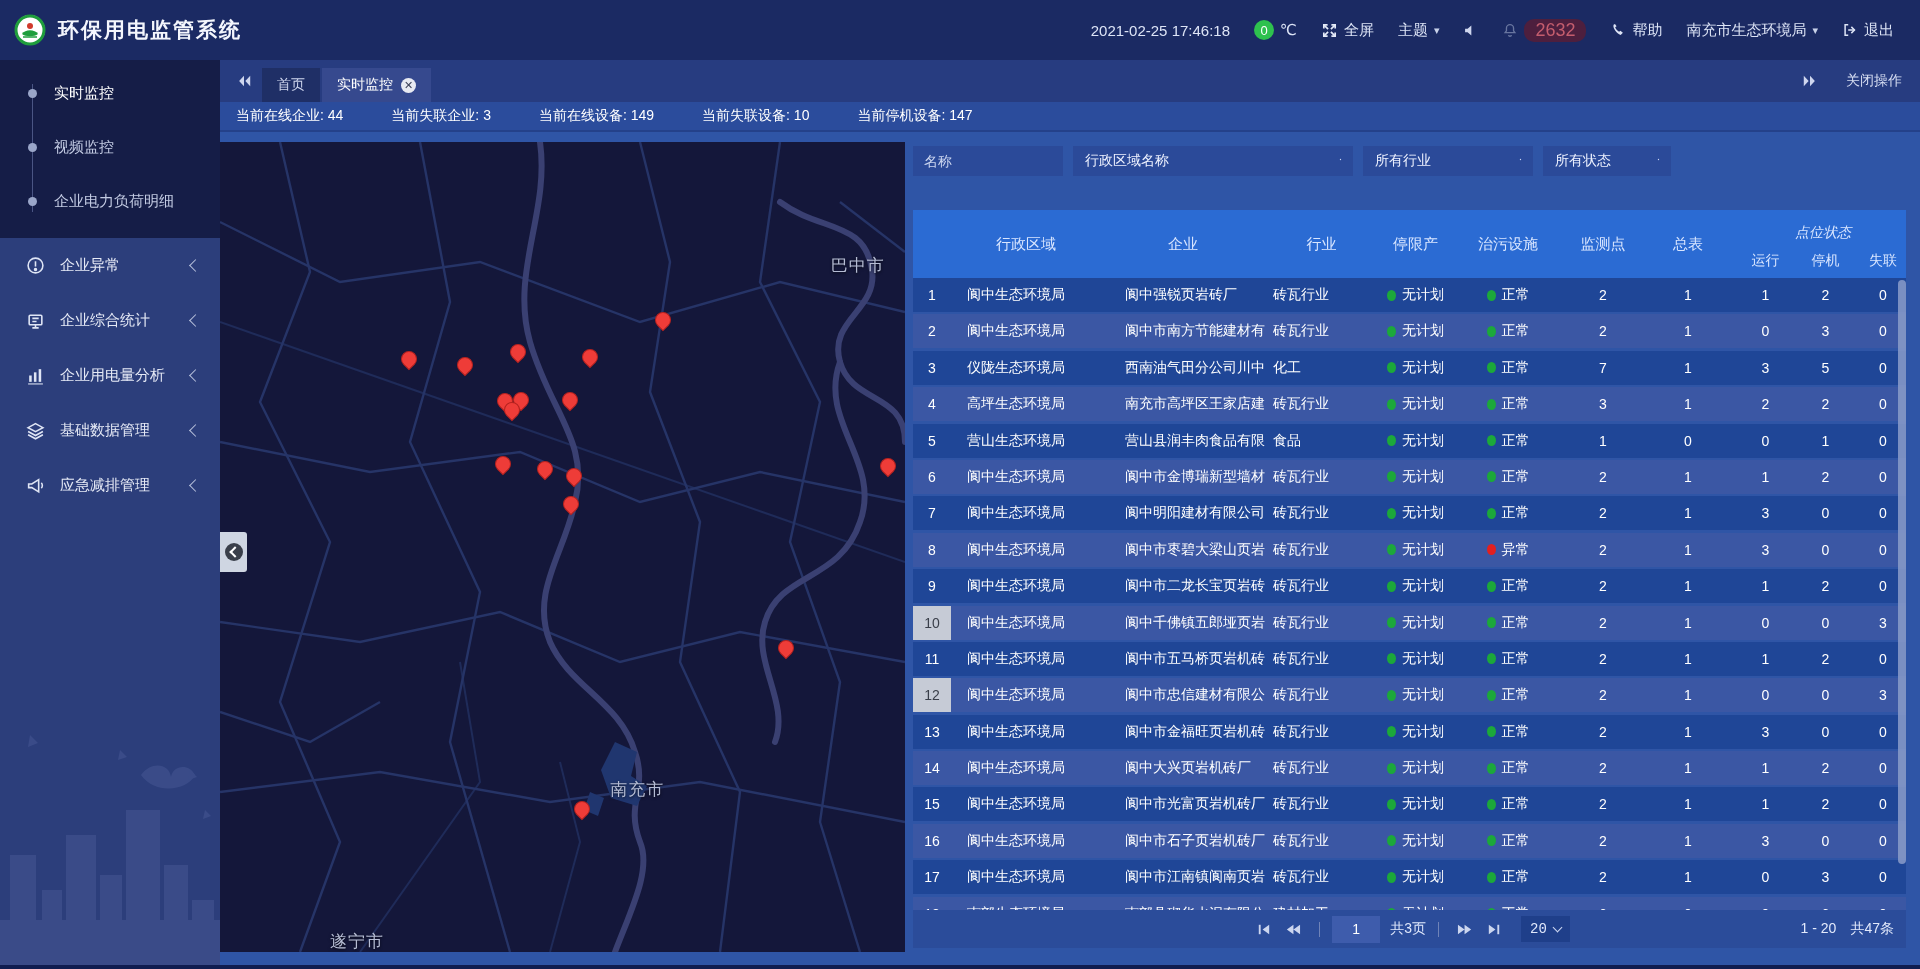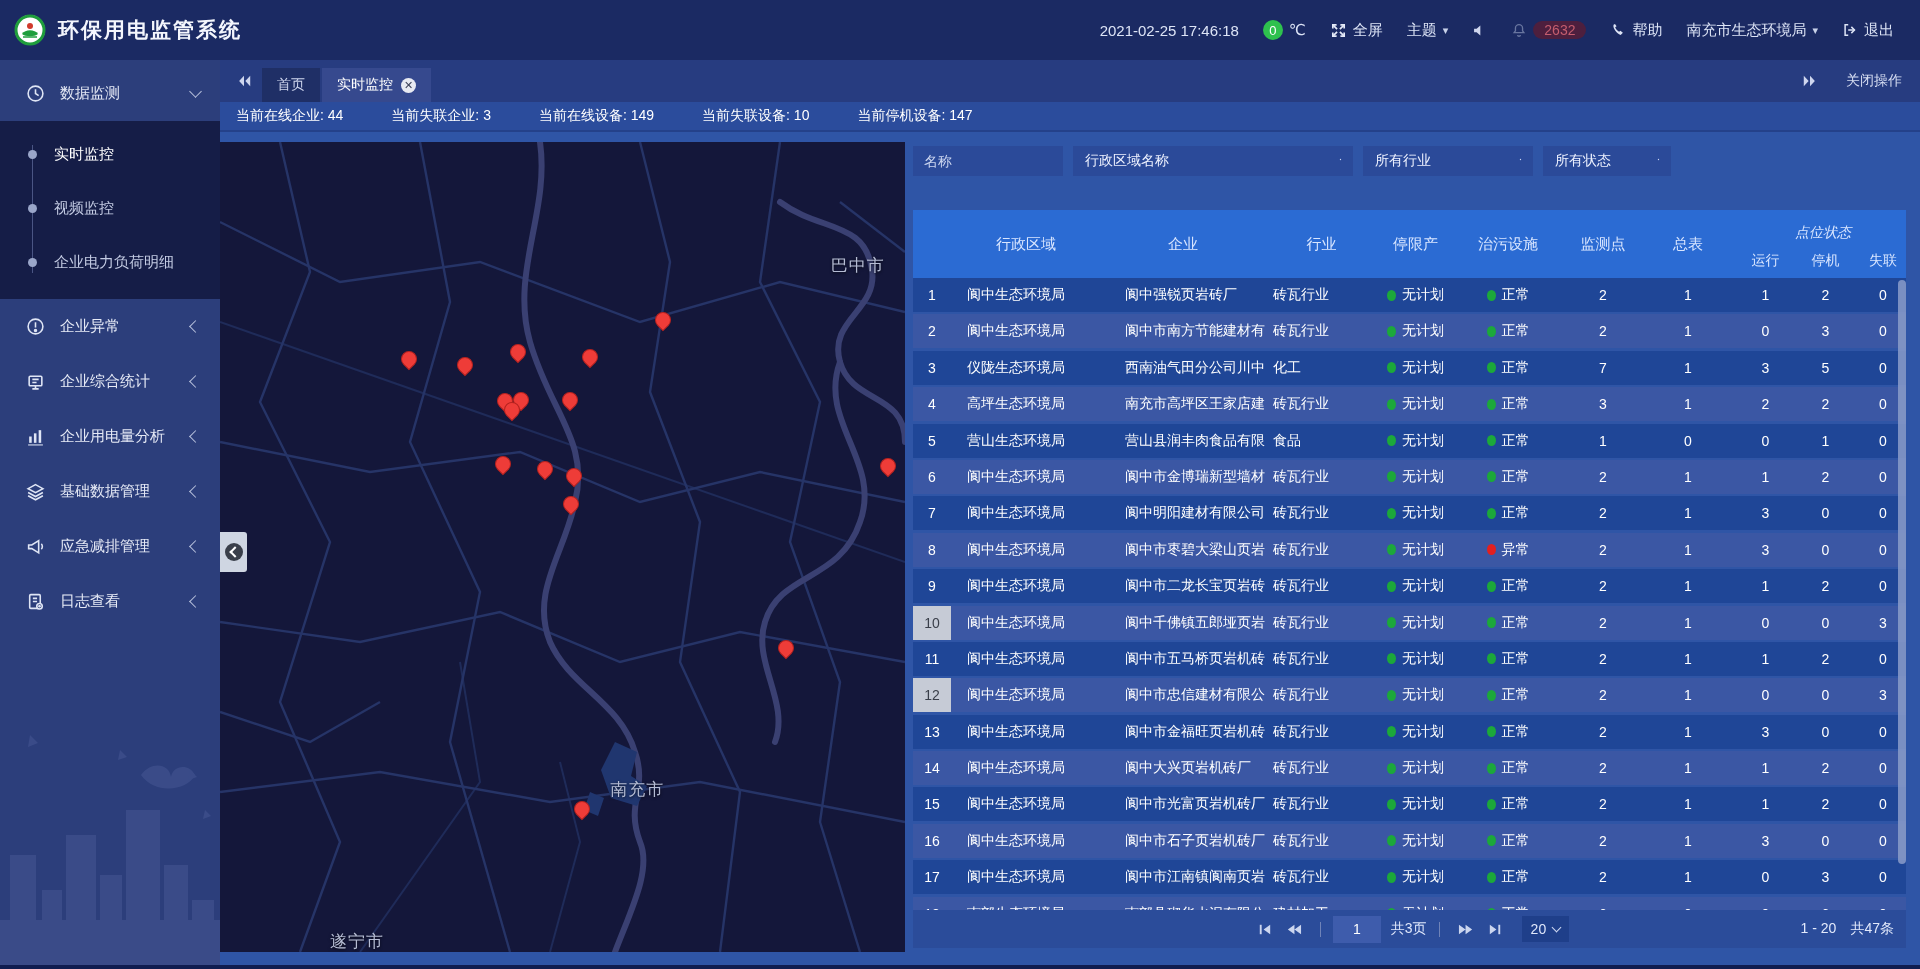--- a/index.html
+++ b/index.html
@@ -7,21 +7,21 @@
     -webkit-font-smoothing:antialiased;}
   
   .topbar{height:60px;background:#1b2a63;display:flex;align-items:center;color:#fff;}
   .logo{width:32px;height:32px;margin-left:14px;flex-shrink:0;}
   .app-title{font-size:21px;font-weight:bold;letter-spacing:2px;margin-left:12px;color:#f4f6fd;}
   .top-right{margin-left:auto;display:flex;align-items:center;gap:24px;padding-right:26px;
     font-size:15px;color:#dde4f6;}
   .top-item{display:flex;align-items:center;gap:6px;cursor:pointer;white-space:nowrap;}
   .temp-badge{width:20px;height:20px;border-radius:50%;background:#2ec14e;color:#fff;
     font-size:13px;display:flex;align-items:center;justify-content:center;}
-  .notif-pill{background:#4d1f3e;color:#c45d6e;border-radius:10px;padding:1px 11px;font-size:14px;}
+  .notif-pill{background:#4d1f3e;color:#c45d6e;border-radius:10px;padding:1px 11px;font-size:18px;}
   .bell{color:#68759f;}
   .tri-down{font-size:11px;color:#c9d2ea;}
   
   .layout{display:flex;height:905px;}
   
   .sidebar{width:220px;background:#2c3e7b;flex-shrink:0;position:relative;overflow:hidden;}
   .menu-group{height:55px;display:flex;align-items:center;padding:0 20px 0 26px;
     color:#e6eaf6;font-size:15px;cursor:pointer;}
   .menu-group:first-child{margin-top:6px;}
   .micon{width:20px;height:20px;margin-right:14px;color:#dfe5f5;flex-shrink:0;display:flex;align-items:center;}
@@ -94,21 +94,21 @@
   .dot{display:inline-block;width:9px;height:11px;border-radius:50%;margin-right:6px;flex-shrink:0;}
   .dot.g{background:#1ca83a;}.dot.r{background:#e31f1f;}
   
   .pagination{height:38px;background:#2b4c9a;display:flex;align-items:center;justify-content:center;
     position:relative;color:#dfe7fb;font-size:14px;}
   .pg-btn{display:flex;align-items:center;cursor:pointer;color:#ccd6ef;margin:0 6px;}
   .pg-div{width:1px;height:15px;background:#6f83b8;margin:0 12px;}
   .pg-input{width:44px;height:25px;background:#3e5cac;border:0;color:#fff;text-align:center;
     font-size:14px;margin-right:10px;outline:none;}
   .pg-size{display:flex;align-items:center;gap:7px;background:#1f3f8a;height:26px;padding:0 9px;
-    margin-left:12px;cursor:pointer;}
+    margin-left:12px;cursor:pointer;font-family:Liberation Mono, monospace;}
   .pg-size .chev-d{border-color:#cfd8f2;margin-top:-3px;width:6px;height:6px;}
   .pg-range{position:absolute;right:12px;display:flex;gap:14px;color:#e3eafc;}
   .bottom-strip{height:16px;background:#101d50;}
 </style>
 </head>
 <body>
 
 <header class="topbar">
   <svg class="logo" viewBox="0 0 32 32">
     <circle cx="16" cy="16" r="15" fill="#ffffff"></circle>
@@ -178,30 +178,20 @@
           <rect x="100" y="160" width="22" height="90"></rect>
         <rect x="126" y="95" width="34" height="155"></rect>
           <rect x="164" y="150" width="24" height="100"></rect>
         <rect x="192" y="185" width="22" height="65"></rect>
           <rect x="0" y="205" width="220" height="45"></rect>
         <path d="M141 60c10-14 28-12 30 2 2-12 18-14 24-2-8 16-40 20-54 0z"></path>
         <path d="M30 20l8 8-10 4zM120 35l7 7-9 3zM190 55l7 7-9 3zM205 95l6 6-8 3z"></path>
       </g>
     </svg>
     <nav id="menu">
-        <div class="menu-group">
-          <span class="micon">
-            <svg viewBox="0 0 18 18" fill="none" stroke="currentColor" stroke-width="1.5">
-              <circle cx="9" cy="9" r="7"></circle>
-              <path d="M9 5v4l3 2"></path>
-            </svg>
-          </span>
-          <span>数据监测</span>
-          <span class="chev chev-d"></span>
-        </div>
         <div class="submenu">
           <div class="subitem active">
             <span>实时监控</span>
           </div>
           <div class="subitem">
             <span>视频监控</span>
           </div>
           <div class="subitem">
             <span>企业电力负荷明细</span>
           </div>
@@ -251,32 +241,20 @@
           <span class="chev chev-l"></span>
         </div>
         <div class="menu-group">
           <span class="micon">
             <svg viewBox="0 0 18 18" fill="none" stroke="currentColor" stroke-width="1.5">
               <path d="M2.5 7.5v3.5h3l6.5 4V3.5L5.5 7.5z"></path>
               <path d="M14.5 6.5c1.3 1.2 1.3 3.8 0 5"></path>
             </svg>
           </span>
           <span>应急减排管理</span>
-          <span class="chev chev-l"></span>
-        </div>
-        <div class="menu-group">
-          <span class="micon">
-            <svg viewBox="0 0 18 18" fill="none" stroke="currentColor" stroke-width="1.5">
-              <rect x="3.5" y="2.5" width="10" height="13" rx="1"></rect>
-              <path d="M6.5 6h4M6.5 9h4"></path>
-              <circle cx="12.8" cy="13.5" r="2.6" fill="#2c3e7b"></circle>
-              <path d="M12.8 12.2v2.6M11.5 13.5h2.6"></path>
-            </svg>
-          </span>
-          <span>日志查看</span>
           <span class="chev chev-l"></span>
         </div>
       </nav>
   </aside>
 
   <div class="main">
     <div class="tabbar">
       <svg class="tab-left-icon" width="16" height="16" viewBox="0 0 18 18">
         <path d="M9 3L3.5 9 9 15zM16 3l-5.5 6L16 15z" fill="#cfd6ee"></path>
       </svg>

